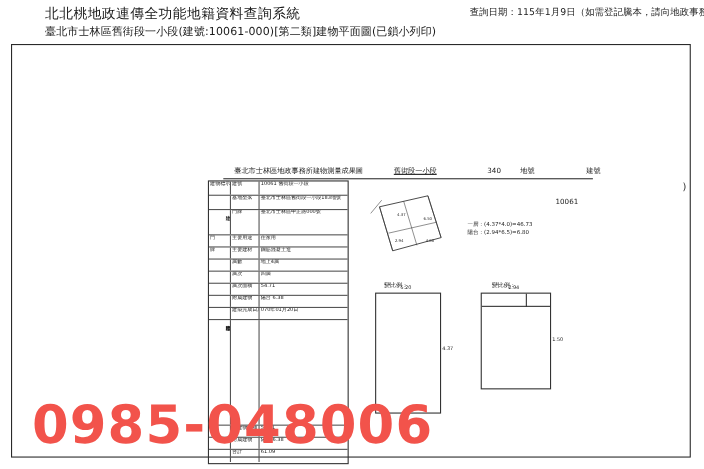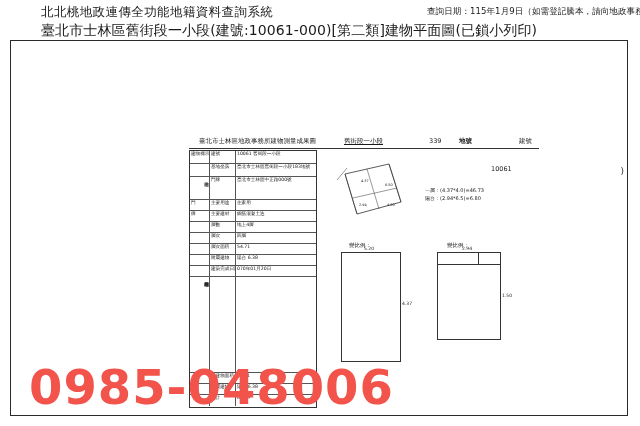--- a/index.html
+++ b/index.html
@@ -16,49 +16,50 @@
   #sys-title{
     position:absolute;left:14px;top:4px;
     font-size:12.5px;letter-spacing:.4px;white-space:nowrap;
   }
   #query-date{
     position:absolute;left:400px;top:6px;
     font-size:8.5px;white-space:nowrap;letter-spacing:.1px;
   }
   #subtitle{
     position:absolute;left:14px;top:22px;
-    font-size:14px;white-space:nowrap;letter-spacing:.1px;
+    font-size:10px;white-space:nowrap;letter-spacing:.1px;
   }
   
   #page-frame{
     position:absolute;left:10px;top:40px;
     width:618px;height:376px;
     border:1px solid #2a2a2a;
     background:#fff;
     box-sizing:border-box;
   }
   #right-tick{
     position:absolute;right:3px;top:125px;
     font-size:9px;color:#333;
   }
   
   #form{
-    position:absolute;left:178px;top:93px;
+    position:absolute;left:178px;top:107px;
     width:350px;height:276px;
     box-sizing:border-box;
+    padding-left:14px;
   }
   #form-head{
     position:relative;height:14px;width:100%;
     border-bottom:1px solid #333;
   }
   #form-head .ft{position:absolute;font-size:6.5px;white-space:nowrap;top:3px;}
   #ft-title{left:10px;font-size:7px;}
   #ft-seg{left:155px;text-decoration:underline;}
   #ft-no{left:240px;}
-  #ft-small{left:270px;font-weight:bold;}
+  #ft-small{left:270px;}
   #ft-bldg{left:302px;margin-top:28px;}
   #ft-bldg2{left:330px;}
 
   
   #tbl{
     position:absolute;left:0;top:16px;
     width:128px;height:258px;
     border:1px solid #333;
     box-sizing:border-box;
     font-size:4.6px;
@@ -136,21 +137,21 @@
 
 <div id="page-frame">
 
   <div id="right-tick">)</div>
 
   <div id="form">
 
     <div id="form-head">
       <span class="ft" id="ft-title">臺北市士林區地政事務所建物測量成果圖</span>
       <span class="ft" id="ft-seg">舊街段一小段</span>
-      <span class="ft" id="ft-no">339</span>
+      <span class="ft" id="ft-no">340</span>
       <span class="ft" id="ft-small">地號</span>
       <span class="ft" id="ft-bldg">10061</span>
       <span class="ft" id="ft-bldg2">建號</span>
     </div>
 
     <div id="tbl">
 
       <div class="r hblock2">
         <div class="c c-a">建物標示</div>
         <div class="c c-b">建號</div>

